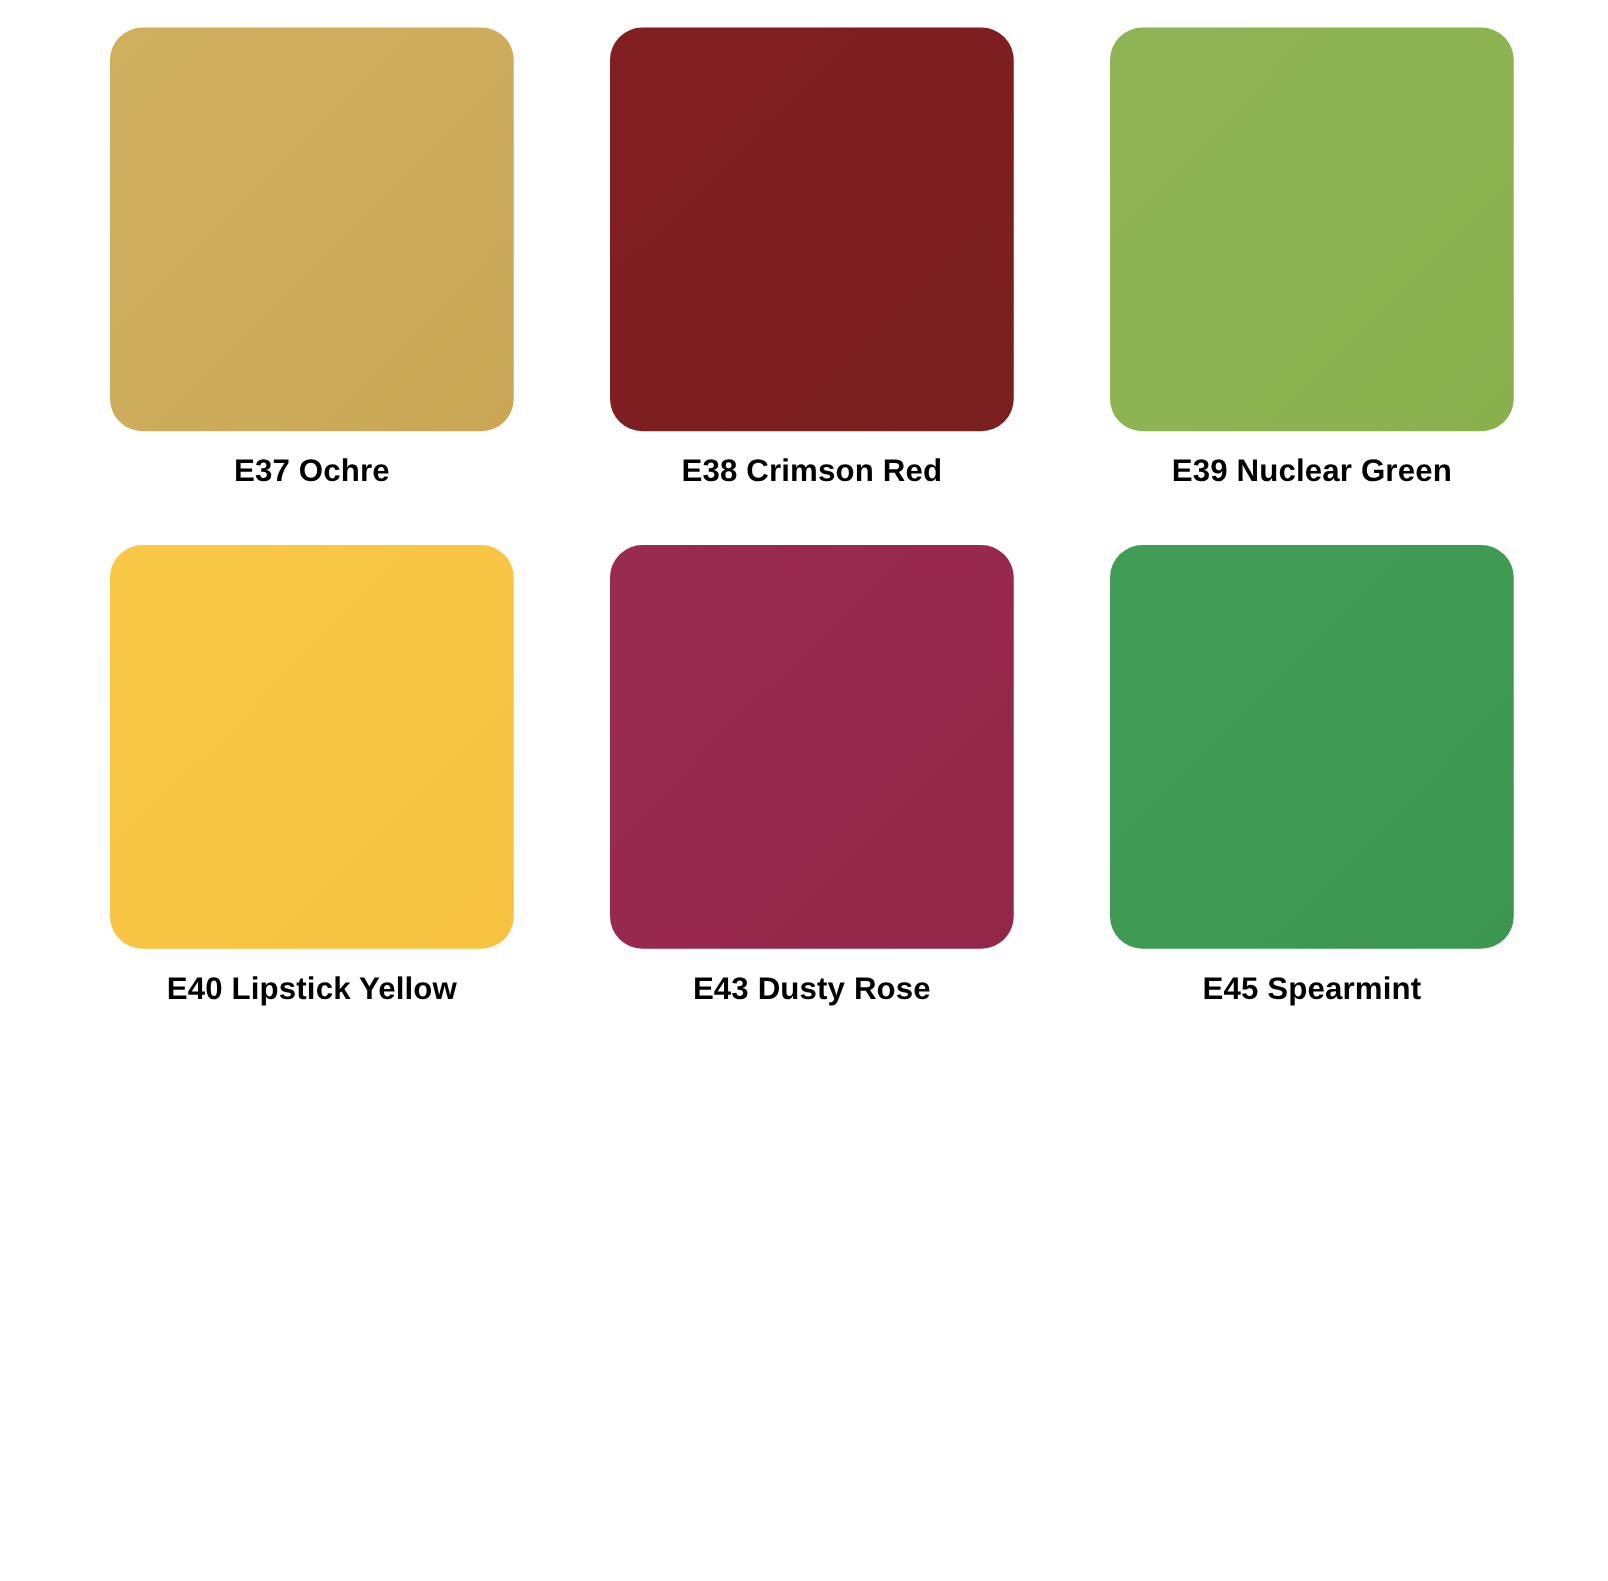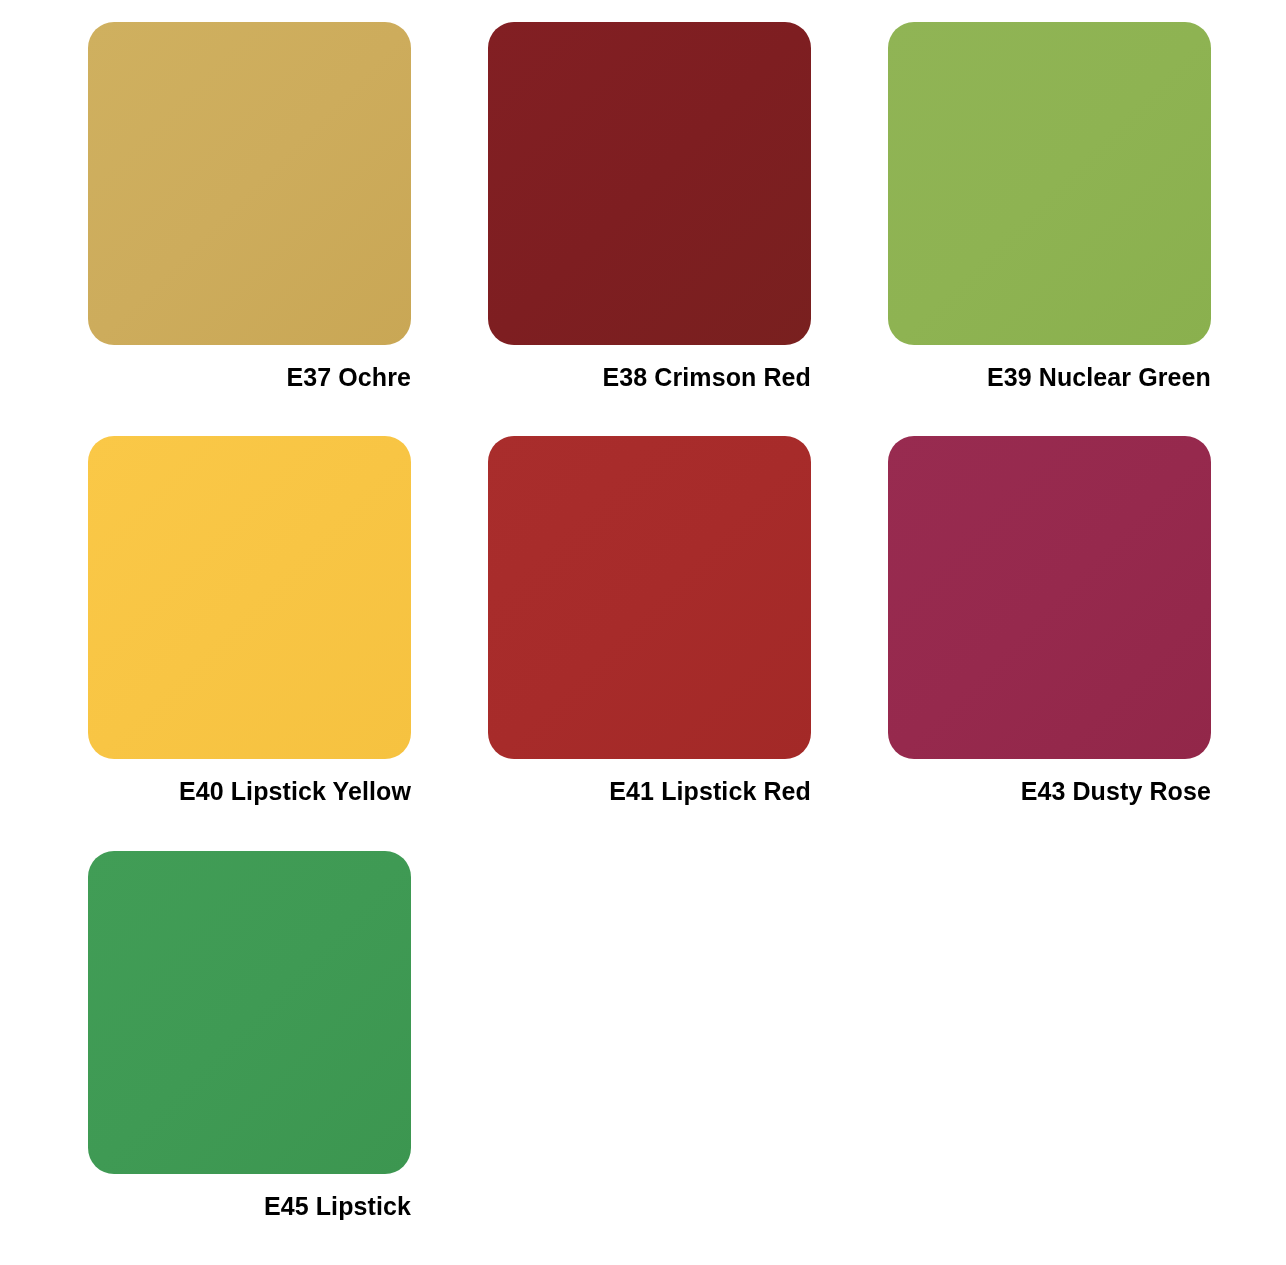--- a/index.html
+++ b/index.html
@@ -24,21 +24,21 @@
     grid-template-columns: repeat(3, 323px);
     grid-template-rows: repeat(3, 1fr);
     column-gap: 77px;
     row-gap: 0px;
     align-content: start;
   }
 
   .swatch-cell {
     display: flex;
     flex-direction: column;
-    align-items: flex-end;
+    align-items: center;
     width: 323px;
   }
 
   .swatch-chip {
     width: 323px;
     height: 323px;
     border-radius: 26px;
     box-shadow: 0 0 0 0 rgba(0,0,0,0);
   }
 
@@ -71,30 +71,26 @@
   <div class="swatch-cell">
     <div class="swatch-chip" style="background: linear-gradient(135deg, #90b455 0%, #8eb352 50%, #8ab04e 100%);"></div>
     <div class="swatch-label">E39 Nuclear Green</div>
   </div>
 
   <div class="swatch-cell">
     <div class="swatch-chip" style="background: linear-gradient(135deg, #fac847 0%, #f8c544 50%, #f6c240 100%);"></div>
     <div class="swatch-label">E40 Lipstick Yellow</div>
   </div>
 
-  <div class="swatch-cell">
-    <div class="swatch-chip" style="background: linear-gradient(135deg, #a92d2c 0%, #a72b2a 50%, #a32927 100%);"></div>
-    <div class="swatch-label">E41 Lipstick Red</div>
-  </div>
 
 
   <div class="swatch-cell">
     <div class="swatch-chip" style="background: linear-gradient(135deg, #982b50 0%, #96294d 50%, #922749 100%);"></div>
     <div class="swatch-label">E43 Dusty Rose</div>
   </div>
 
 
   <div class="swatch-cell">
     <div class="swatch-chip" style="background: linear-gradient(135deg, #419d56 0%, #3f9a54 50%, #3c9650 100%);"></div>
-    <div class="swatch-label">E45 Lipstick</div>
+    <div class="swatch-label">E45 Spearmint</div>
   </div>
 
 </div>
 
 </body></html>

